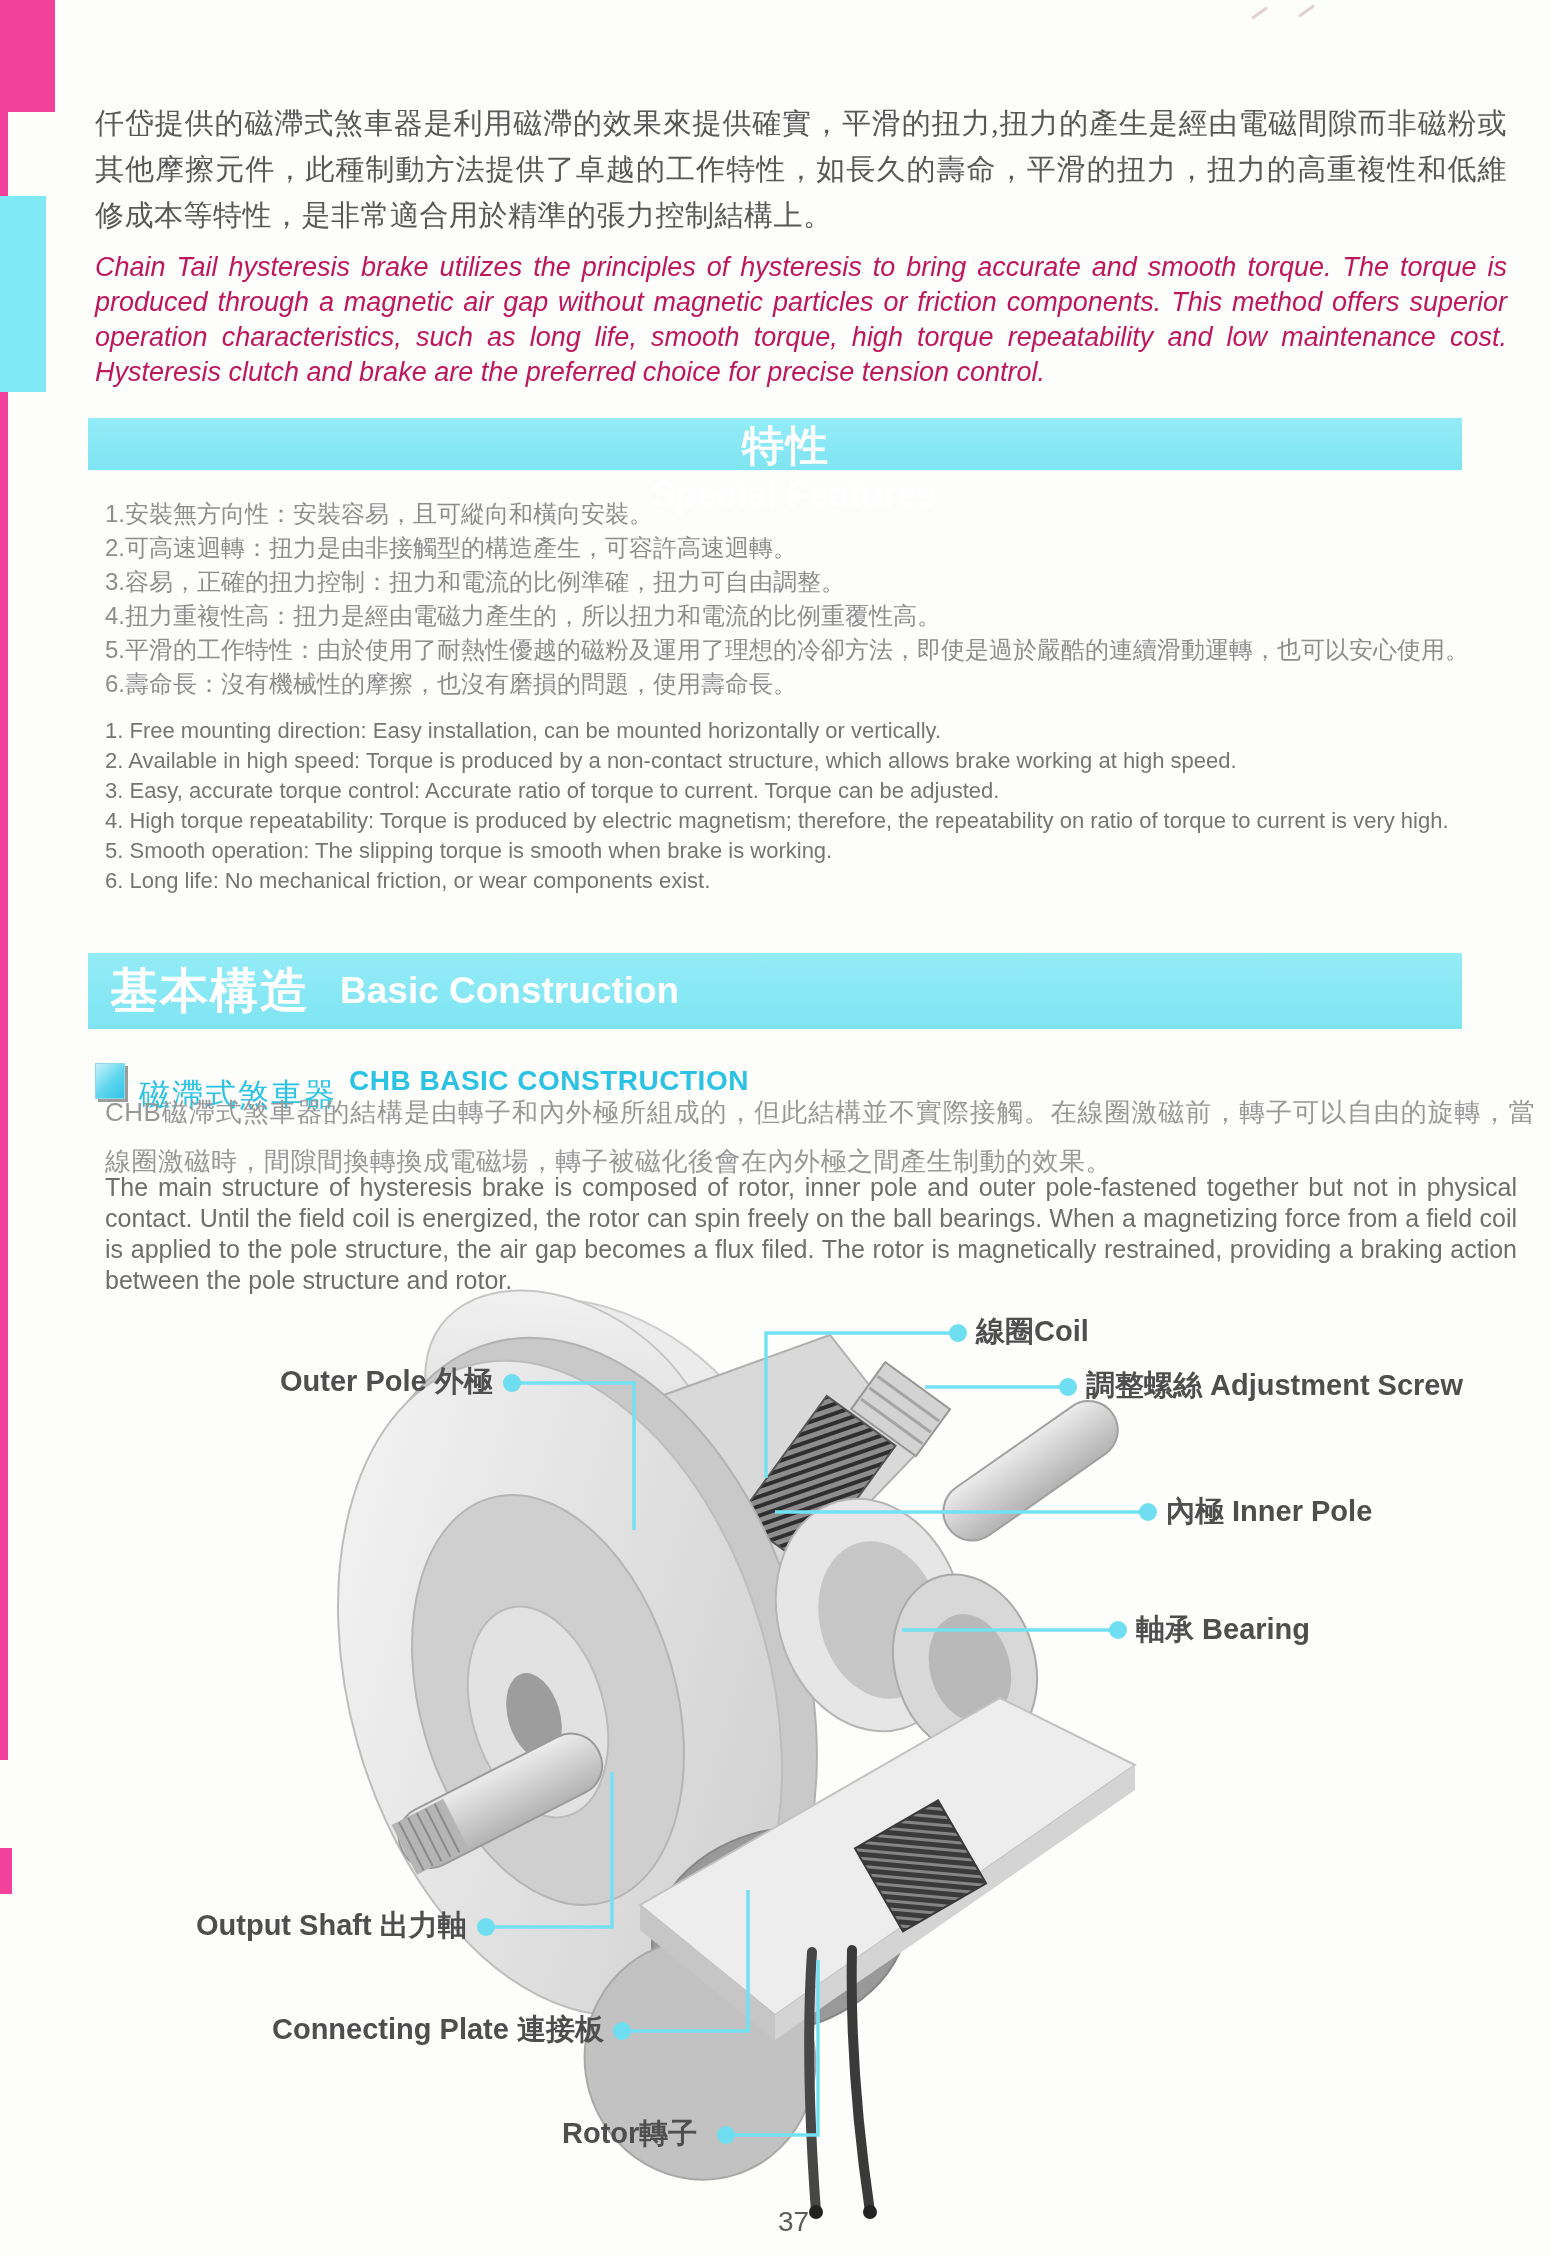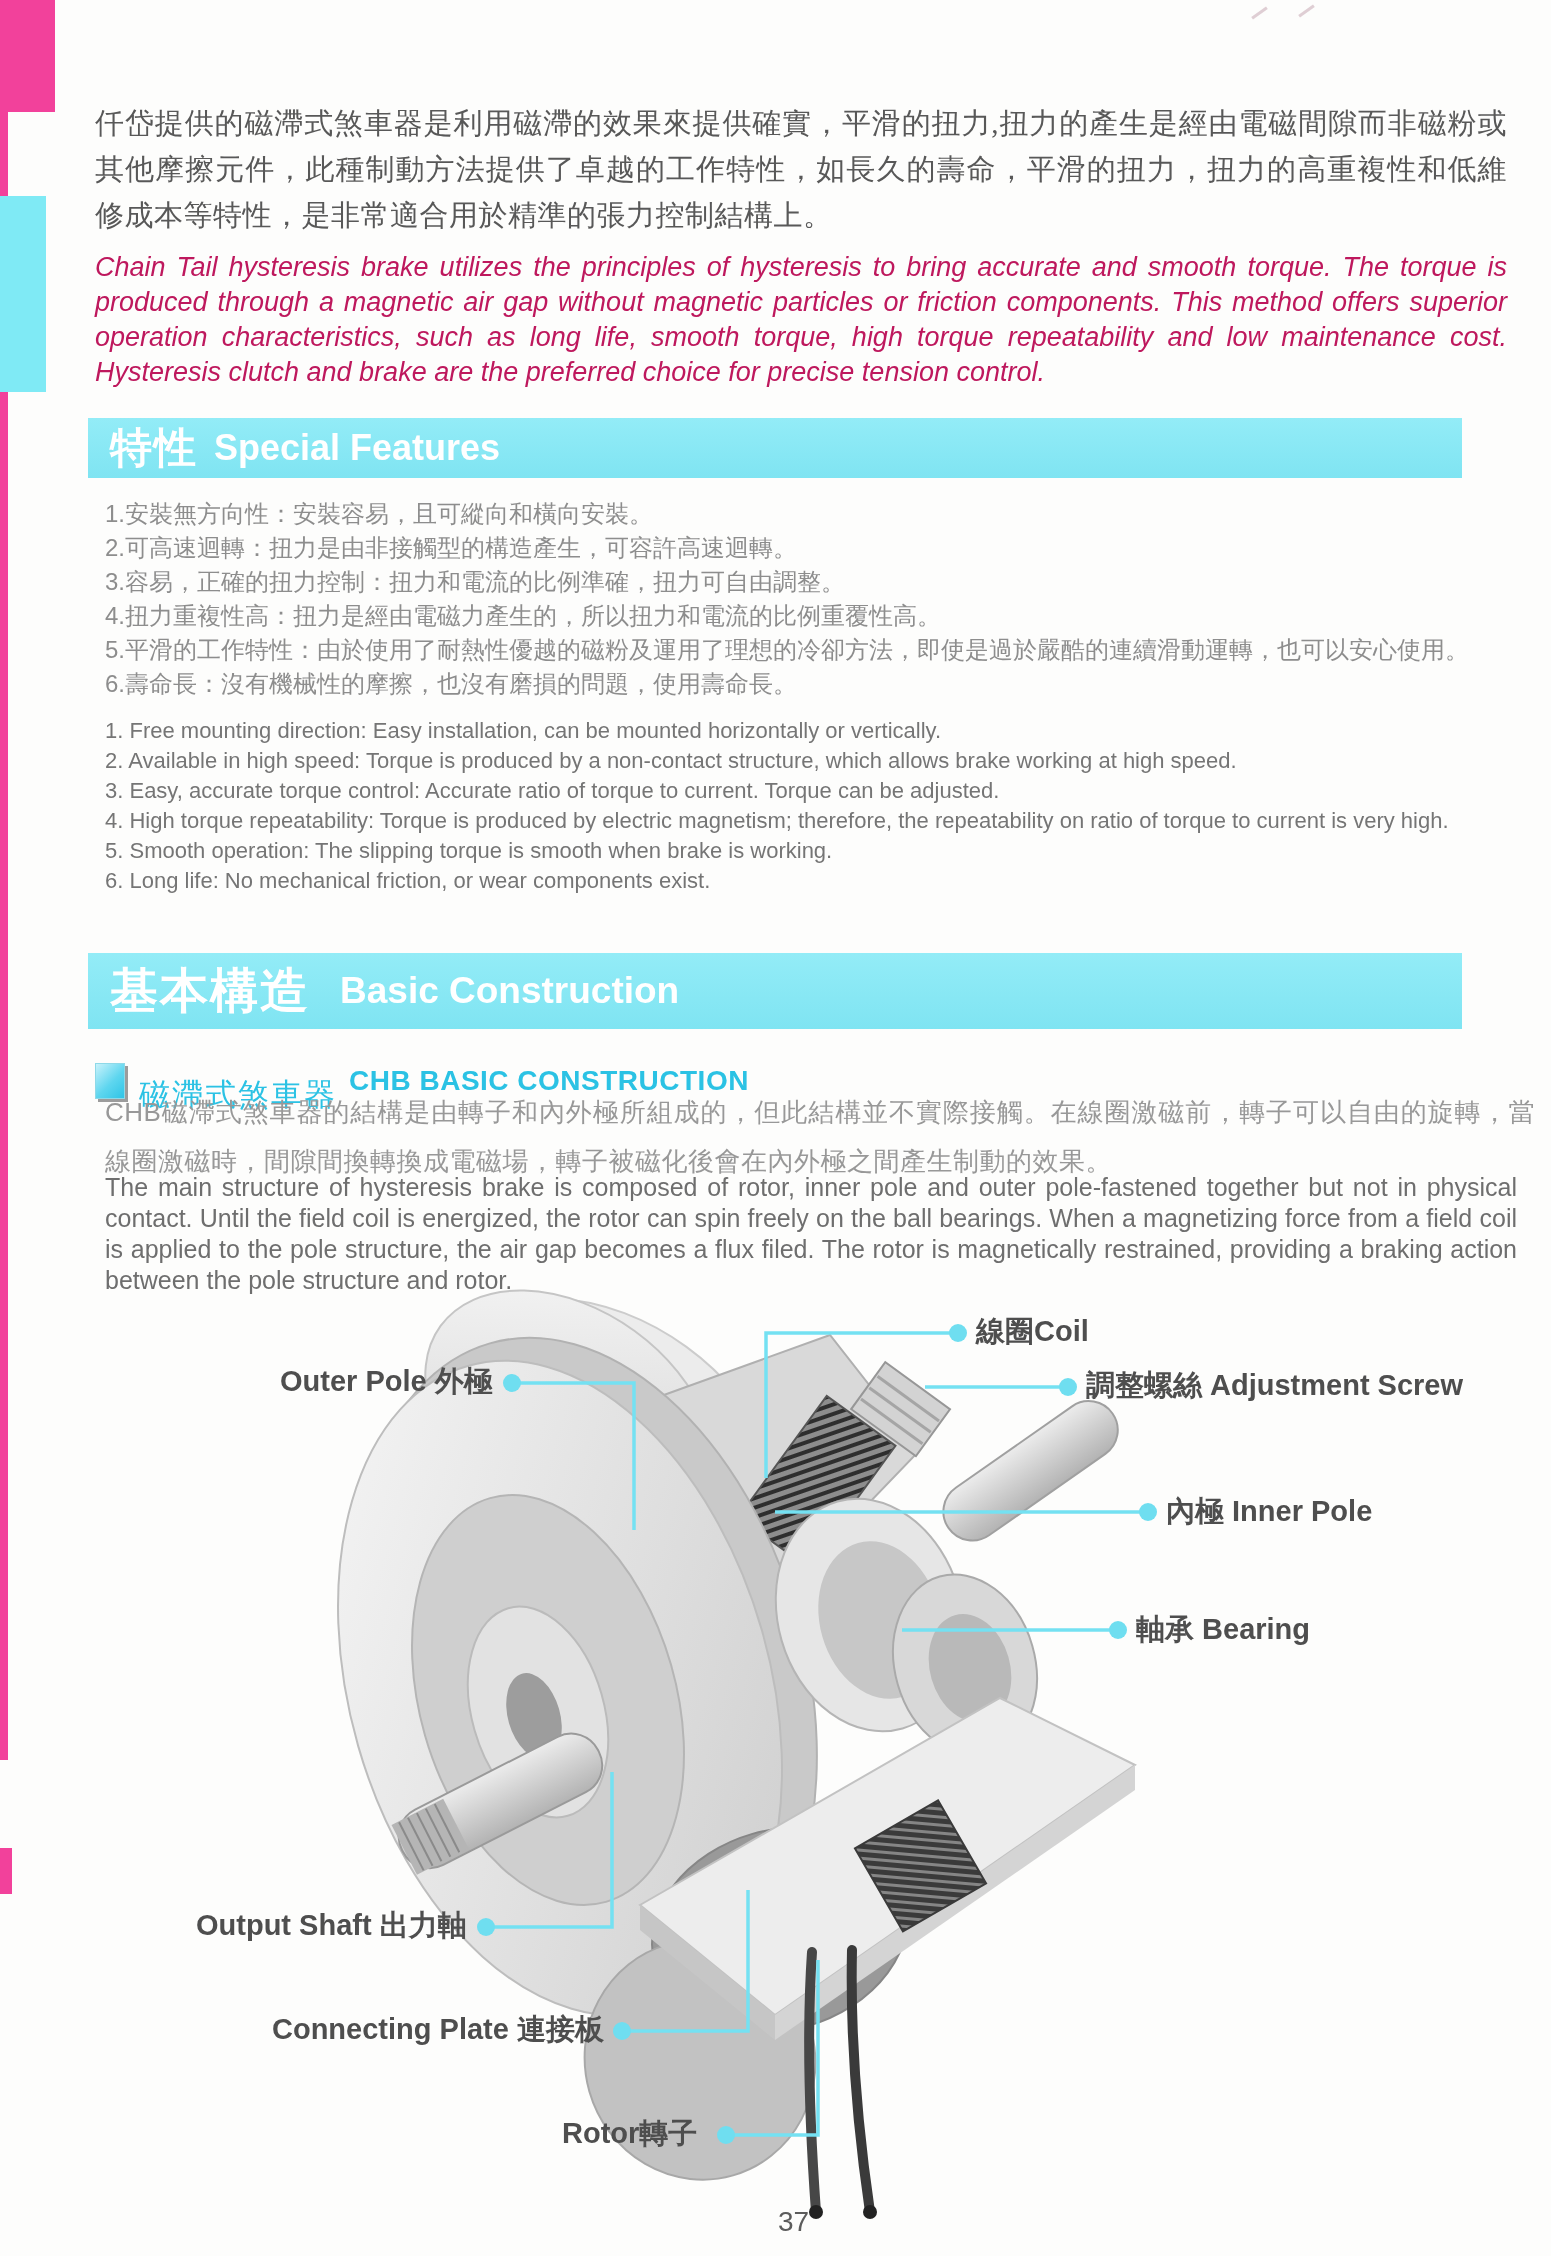--- a/index.html
+++ b/index.html
@@ -25,21 +25,21 @@
     font-size:29px;line-height:46px;color:#585858;
     text-align:justify;letter-spacing:.5px;
   }
   .en-intro{
     left:95px;top:250px;width:1412px;
     font-size:27px;line-height:35px;color:#be185d;text-align:justify;font-style:italic;
   }
 
   
   .band{background:linear-gradient(180deg,#93ecf7,#7fe4f2);color:#ffffff;display:flex;align-items:center;}
-  .band1{left:88px;top:418px;width:1374px;height:60px;padding-left:22px;box-sizing:border-box;}
+  .band1{left:88px;top:418px;width:1374px;height:52px;padding-left:22px;box-sizing:border-box;flex-direction:column;}
   .band2{left:88px;top:953px;width:1374px;height:76px;padding-left:22px;box-sizing:border-box;}
   .band .cjk{font-weight:700;letter-spacing:2px;}
   .band1 .cjk{font-size:42px;}
   .band2 .cjk{font-size:48px;}
   .band .lat{font-weight:700;margin-left:16px;}
   .band1 .lat{font-size:36px;}
   .band2 .lat{font-size:37px;margin-left:30px;}
 
   
   .zh-list{left:105px;top:497px;width:1430px;color:#8d8d8d;font-size:24px;line-height:34px;}

